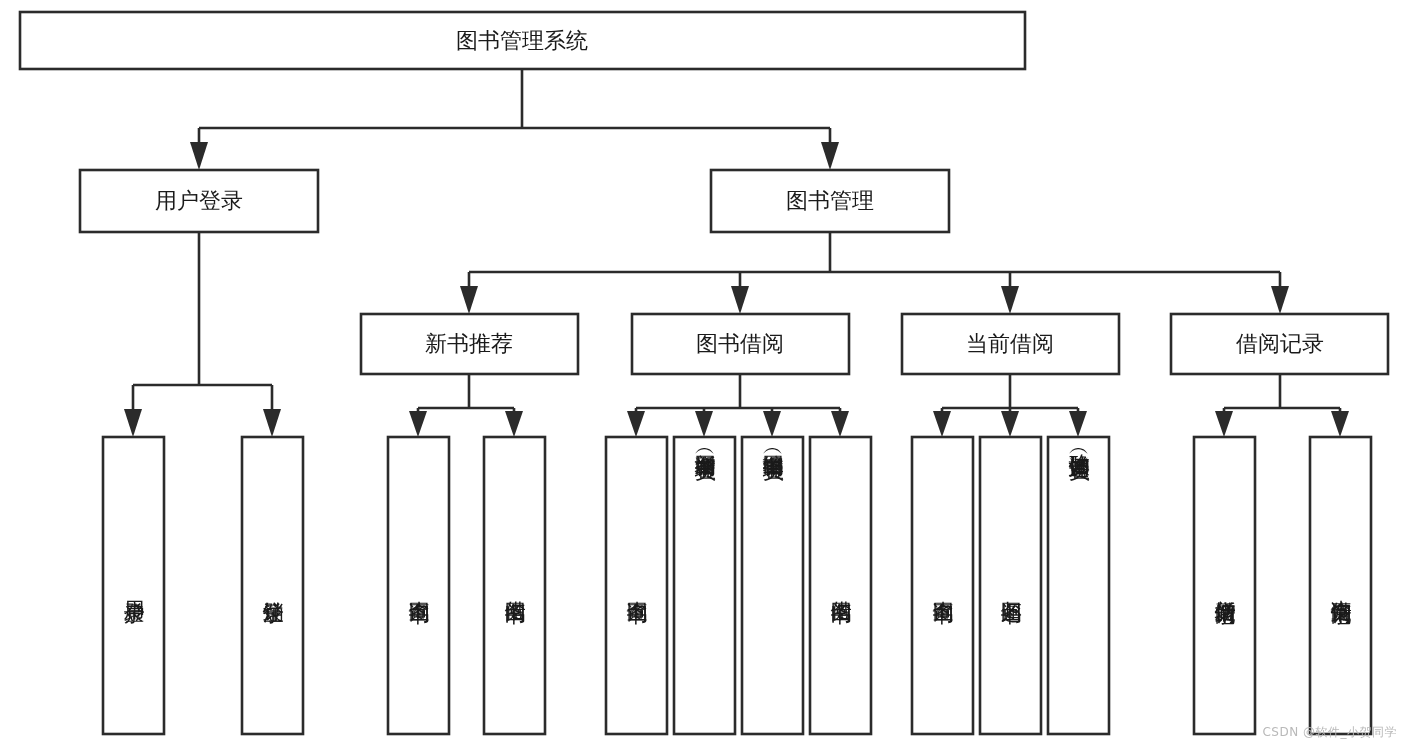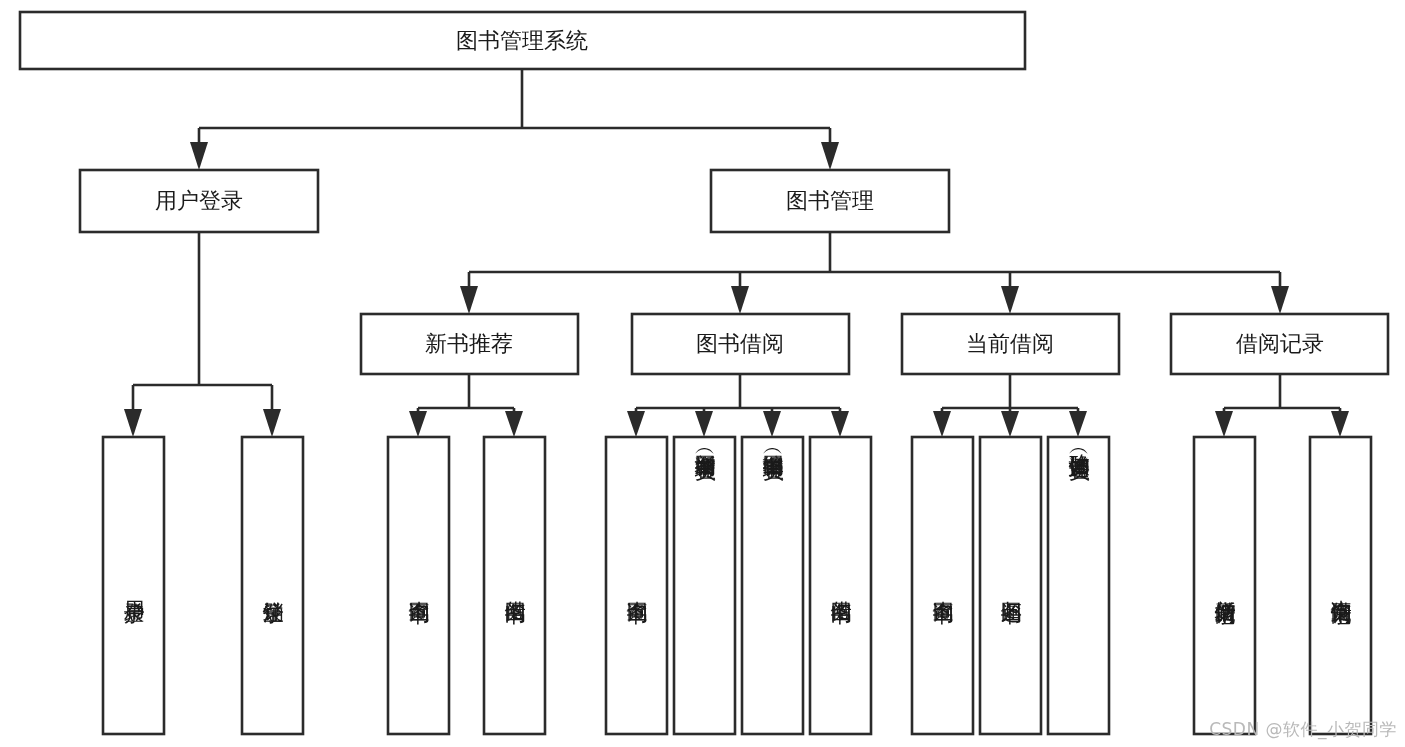--- a/index.html
+++ b/index.html
@@ -66,21 +66,21 @@
     line-height: 1.12;
     letter-spacing: 1px;
     color: #1a1a1a;
     white-space: nowrap;
   }
   .watermark {
     position: absolute;
     right: 8px;
     bottom: 6px;
     font-family: "DejaVu Sans", "Liberation Sans", sans-serif;
-    font-size: 17px;
+    font-size: 12px;
     color: #b9b9b9;
     letter-spacing: 0.5px;
     white-space: nowrap;
   }
 </style>
 </head>
 <body>
 
 <div id="diagram-root">
 

